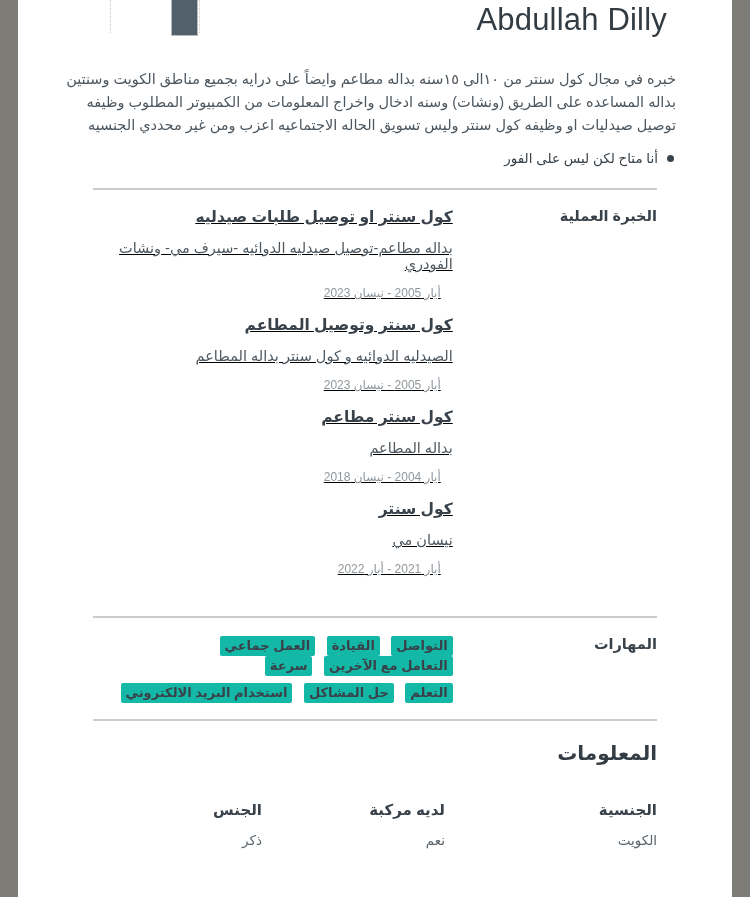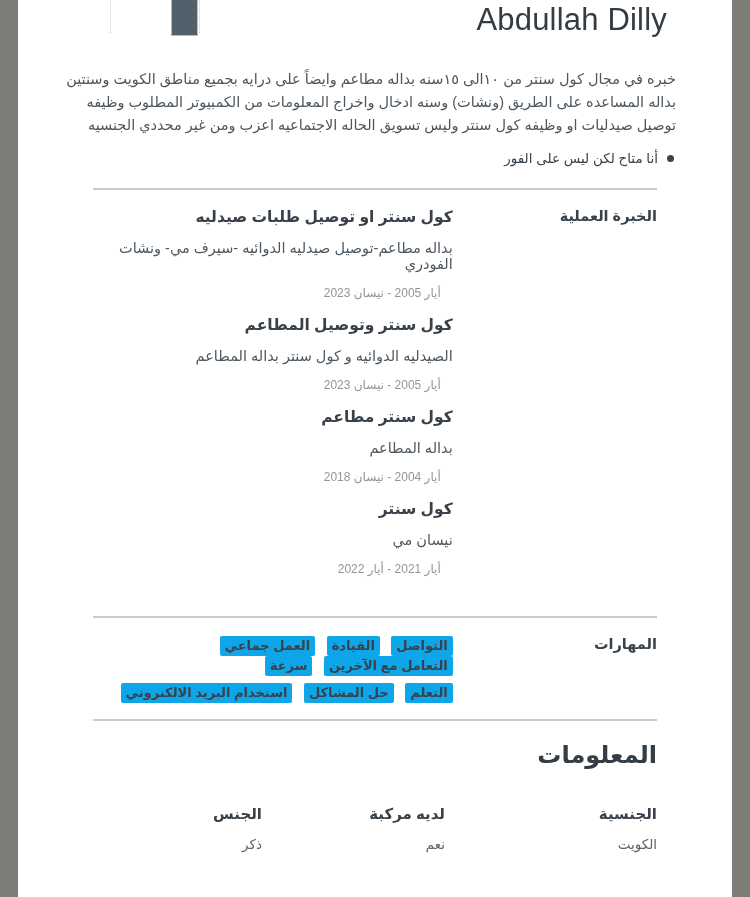--- a/index.html
+++ b/index.html
@@ -78,45 +78,45 @@
     width: 27%; flex: 0 0 auto;
     font-size: 14.5px; font-weight: bold; color: #39424A;
     text-align: right;
   }
   .section-content-cell {
     flex: 1 1 auto;
     padding-right: 52px;
     text-align: right;
     box-sizing: border-box;
   }
-  .job { margin-bottom: 16px; }
+  .job { margin-bottom: 16px; text-decoration: underline; }
   .job:last-child { margin-bottom: 0; }
   .job-title { font-size: 15.5px; font-weight: bold; color: #39424A; margin: 0 0 14px 0; }
   .job-company { font-size: 14.5px; color: #4D575F; margin: 0 0 14px 0; }
   .job-dates { font-size: 12px; color: #8F979D; margin: 12px; }
 
   
   .tags-row { margin-bottom: 7px; }
   .tags-row:last-child { margin-bottom: 0; }
   .tag {
     display: inline-block;
-    background: #0ea5e9;
+    background: #14b8a6;
     color: #39424A;
     font-size: 13px; font-weight: bold;
     padding: 2px 5px 3px 5px;
     border-radius: 2px;
     margin-left: 7px;
   }
   .tag:last-child { margin-left: 0; }
 
   
   .info-title {
     margin: 20px 75px 0 75px;
     direction: rtl; 
-    font-size: 24px; font-weight: bold; color: #343D45;
+    font-size: 20px; font-weight: bold; color: #343D45;
   }
   .info-grid {
     direction: rtl;
     display: grid; grid-template-columns: 1fr 1fr 1fr;
     margin: 36px 75px 0 75px;
   }
   .info-cell { text-align: right; }
   .info-cell:nth-child(2) { padding-left: 0; padding-right: 24px; }
   .info-cell:nth-child(3) { padding-right: 19px; }
   .info-label { font-size: 15px; font-weight: bold; color: #39424A; margin-bottom: 13px; }

